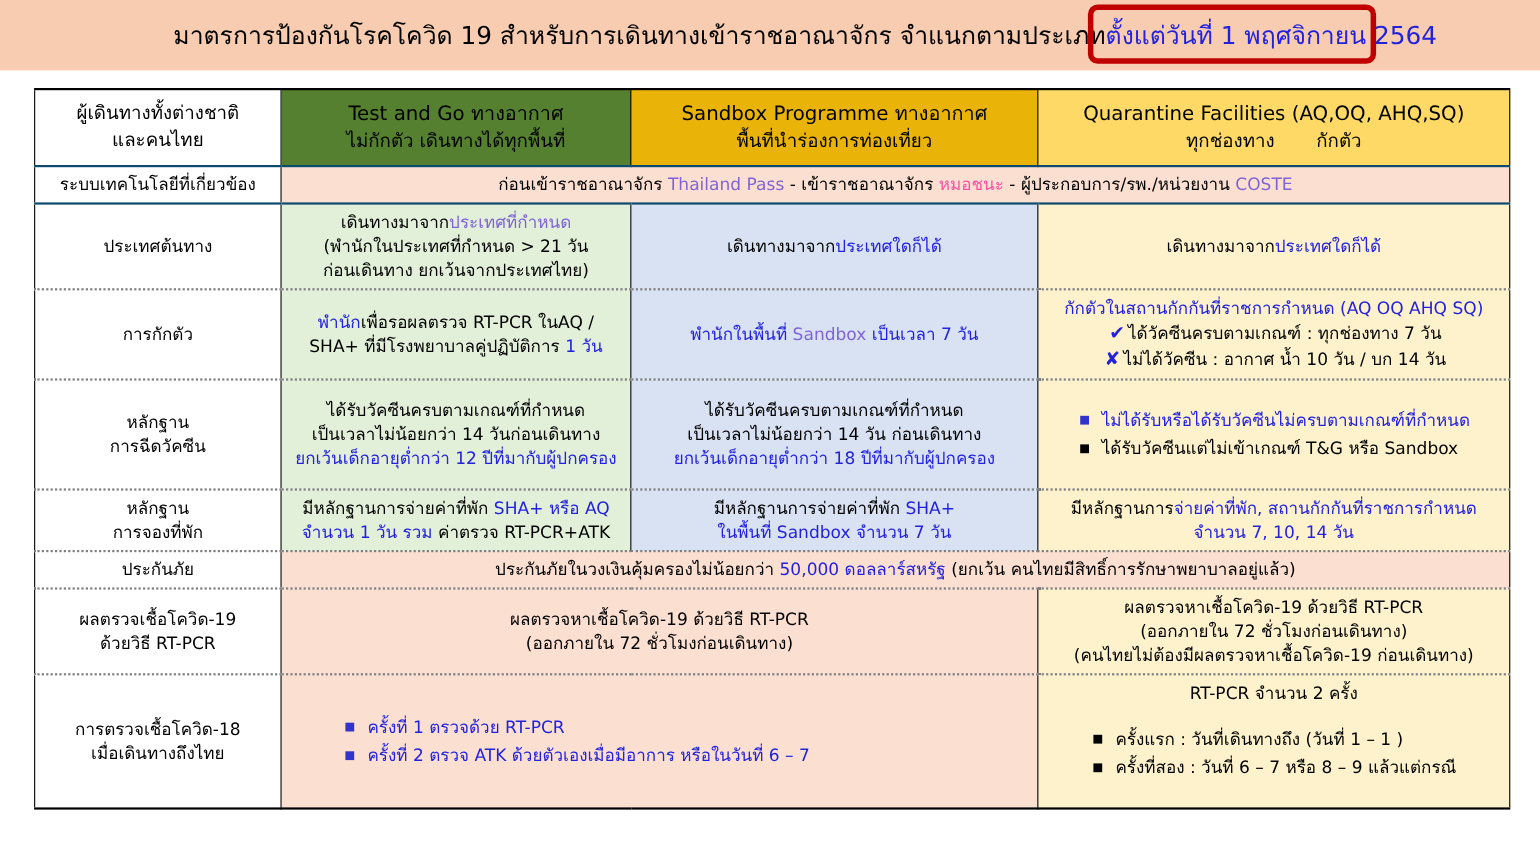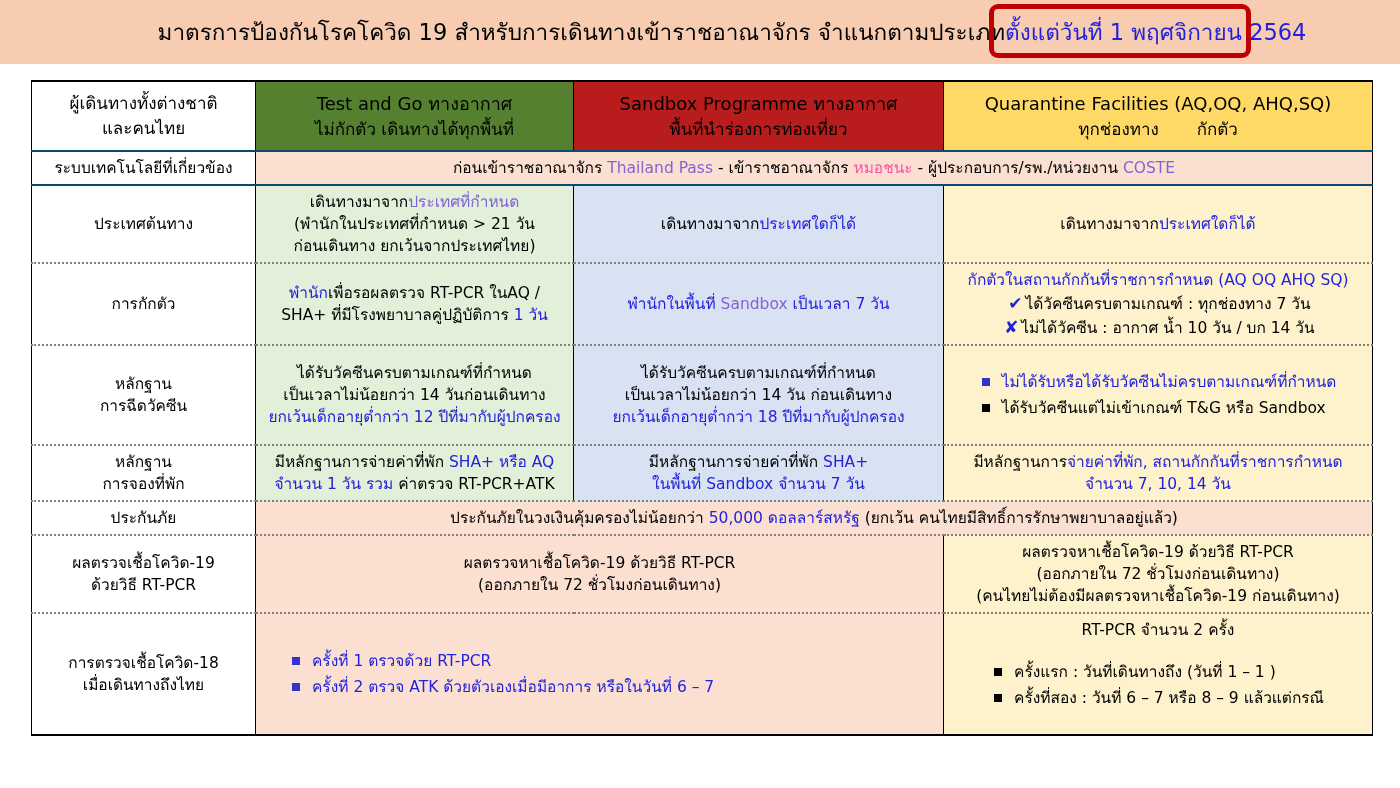--- a/index.html
+++ b/index.html
@@ -90,21 +90,21 @@
   tr.solid > td  { border-top: 2px solid #0c4a6e; }
 
   
   td.vsep { border-left: 1.5px solid #000; }
 
   
   .hdr { height: 70px; }
   .hdr td { font-size: 17px; line-height: 1.45; }
   .hdr-label   { background: #ffffff; color: #2222dd; font-size: 16px; }
   .hdr-green   { background: #54802f; color: #ffffff; }
-  .hdr-blue    { background: #b91c1c; color: #000000; margin-left: 16px; }
+  .hdr-blue    { background: #eab308; color: #000000; margin-left: 16px; }
   .hdr-yellow  { background: #ffd966; color: #000000; margin-left: 27px; }
   .hdr .en { font-size: 18px; text-align: center; }
 
   
   .bg-white  { background: #ffffff; }
   .bg-peach  { background: #fbe0d2; }
   .bg-green  { background: #e2efd9; }
   .bg-blue   { background: #d9e2f3; }
   .bg-yellow { background: #fdf2cc; }
 
@@ -313,21 +313,21 @@
           <span class="line">(ออกภายใน 72 ชั่วโมงก่อนเดินทาง)</span>
           <span class="line">(คนไทยไม่ต้องมีผลตรวจหาเชื้อโควิด-19 ก่อนเดินทาง)</span>
         </td>
       </tr>
 
       <tr class="dotted">
         <td class="bg-white rowlabel">
           <span class="line">การตรวจเชื้อโควิด-18</span>
           <span class="line">เมื่อเดินทางถึงไทย</span>
         </td>
-        <td class="bg-peach vsep" colspan="2" style="text-align:left; padding-left:18px;">
+        <td class="bg-peach vsep" colspan="2" style="text-align:left; padding-left:40px;">
           <ul class="bullets">
             <li><span class="sq sq-blue"></span><span class="blue">ครั้งที่ 1 ตรวจด้วย RT-PCR</span></li>
             <li><span class="sq sq-blue"></span><span class="blue">ครั้งที่ 2 ตรวจ ATK ด้วยตัวเองเมื่อมีอาการ หรือในวันที่ 6 – 7</span></li>
           </ul>
         </td>
         <td class="bg-yellow vsep">
           <span class="line">RT-PCR จำนวน 2 ครั้ง</span>
           <ul class="bullets">
             <li><span class="sq sq-black"></span><span>ครั้งแรก : วันที่เดินทางถึง (วันที่ 1 – 1 )</span></li>
             <li><span class="sq sq-black"></span><span>ครั้งที่สอง : วันที่ 6 – 7 หรือ 8 – 9 แล้วแต่กรณี</span></li>

